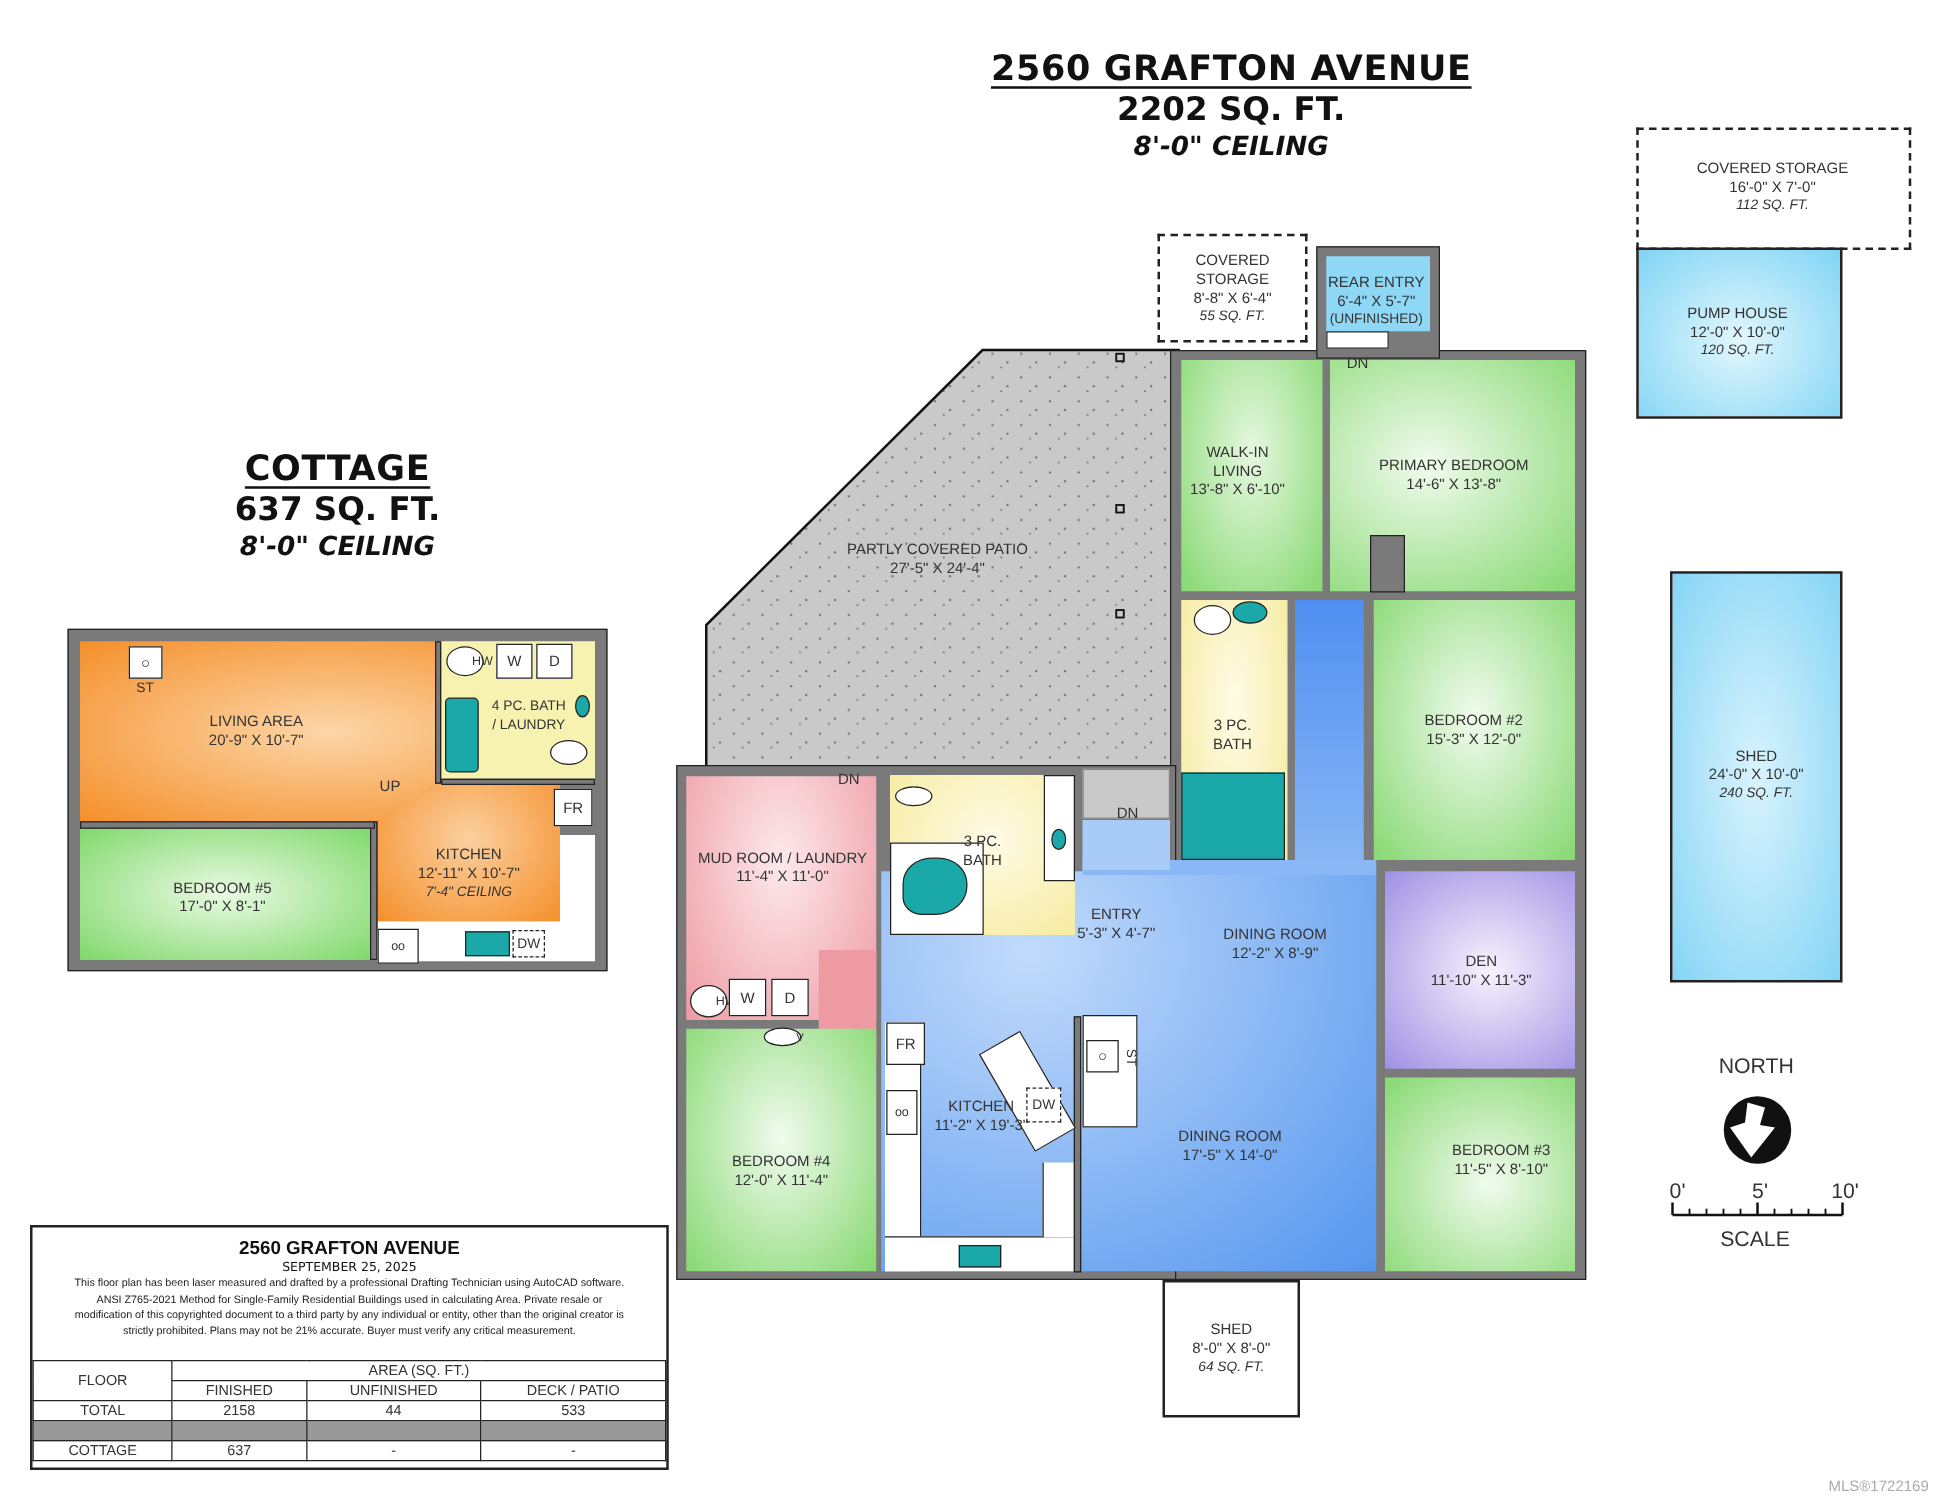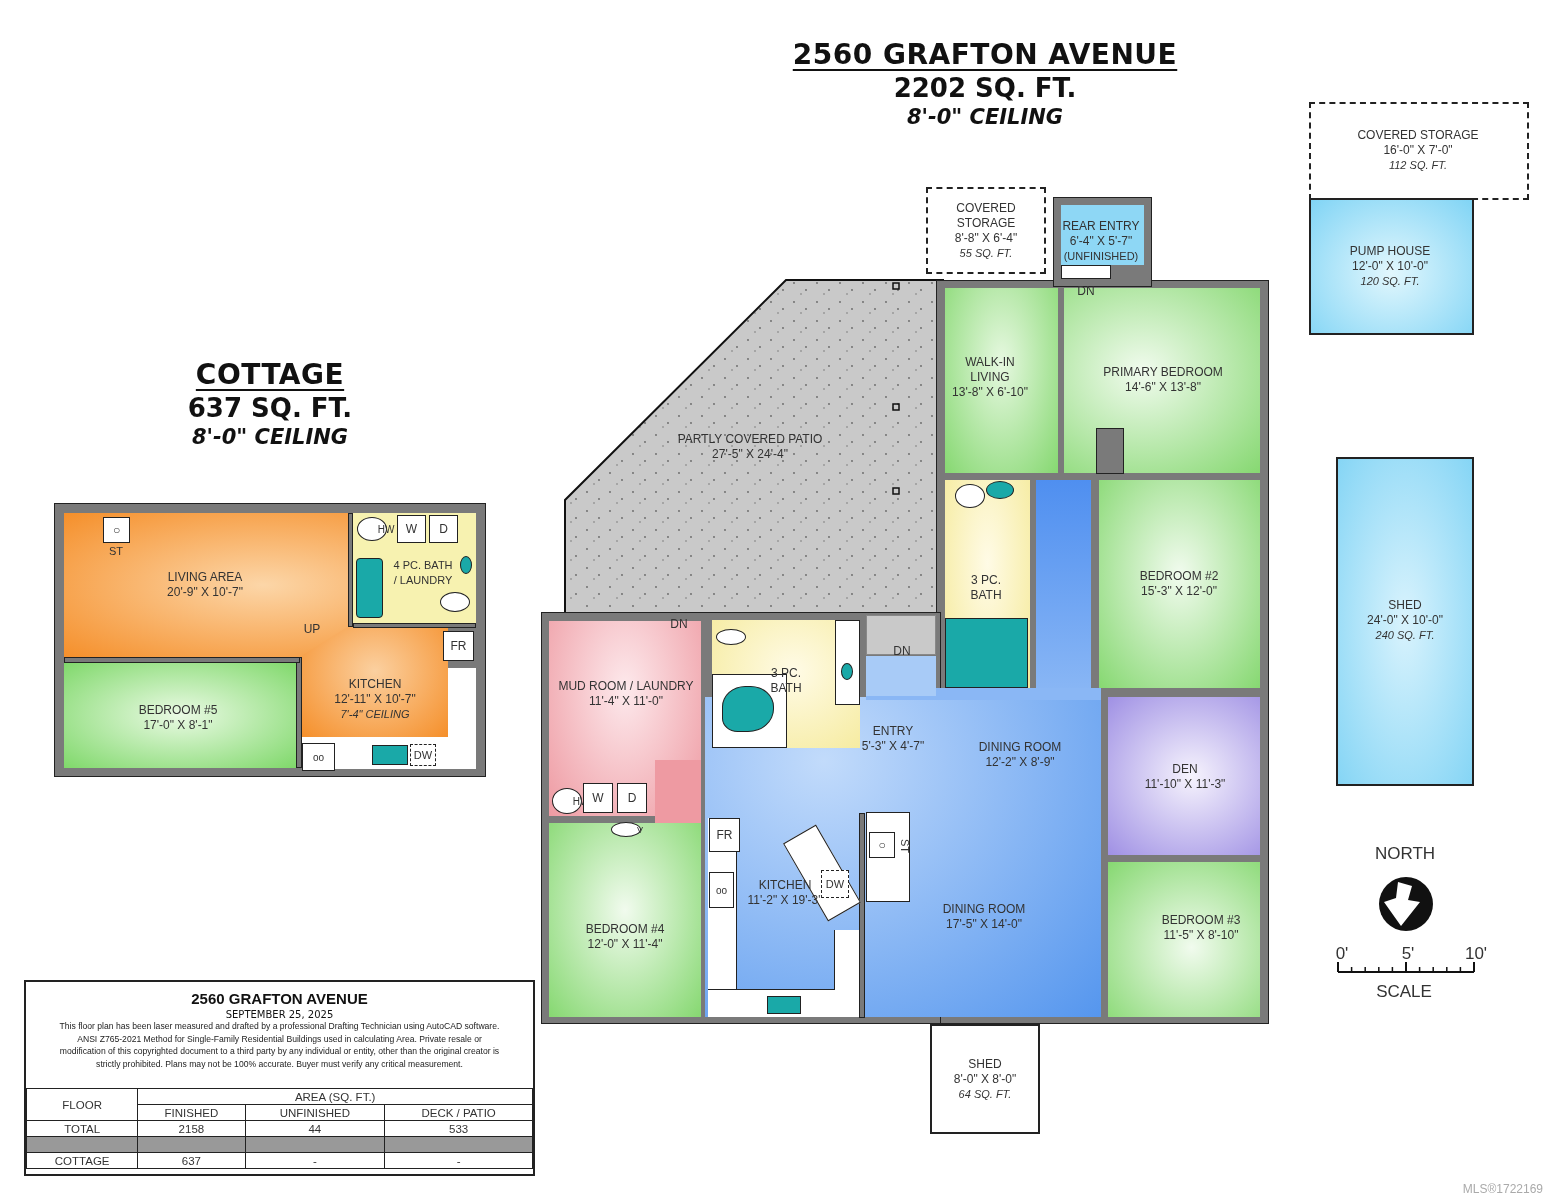--- a/index.html
+++ b/index.html
@@ -293,21 +293,21 @@
 <div class="lbl" style="left:1476px;top:953px;font-size:17px;">10'</div>
 <div class="lbl" style="left:1404px;top:991px;font-size:17px;">SCALE</div>
 
 <div class="info">
   <div class="h1">2560 GRAFTON AVENUE</div>
   <div class="h2">SEPTEMBER 25, 2025</div>
   <div class="p">
     <div>This floor plan has been laser measured and drafted by a professional Drafting Technician using AutoCAD software.</div>
     <div>ANSI Z765-2021 Method for Single-Family Residential Buildings used in calculating Area. Private resale or</div>
     <div>modification of this copyrighted document to a third party by any individual or entity, other than the original creator is</div>
-    <div>strictly prohibited. Plans may not be 100% accurate.  Buyer must verify any critical measurement.</div>
+    <div>strictly prohibited. Plans may not be 21% accurate.  Buyer must verify any critical measurement.</div>
   </div>
   <table class="area">
     <tbody>
         <tr>
       <td rowspan="2" style="width:22%;">FLOOR</td>
       <td colspan="3">AREA (SQ. FT.)</td>
     </tr>
     <tr>
       <td>FINISHED</td>
       <td>UNFINISHED</td>

